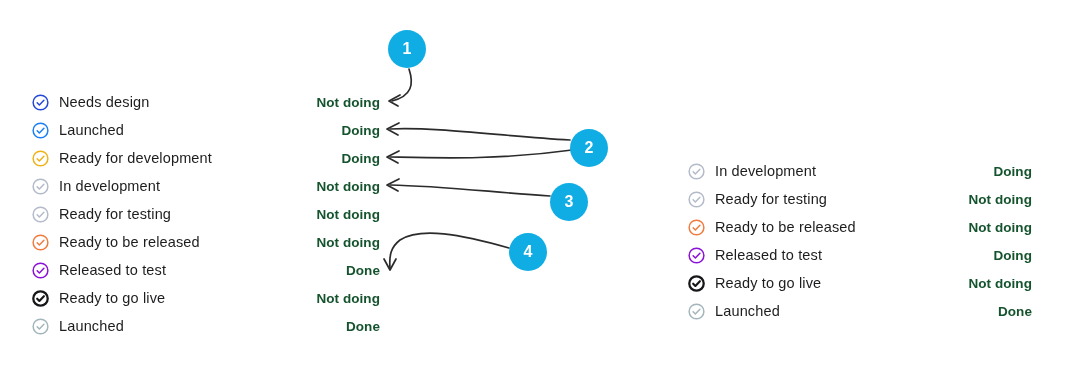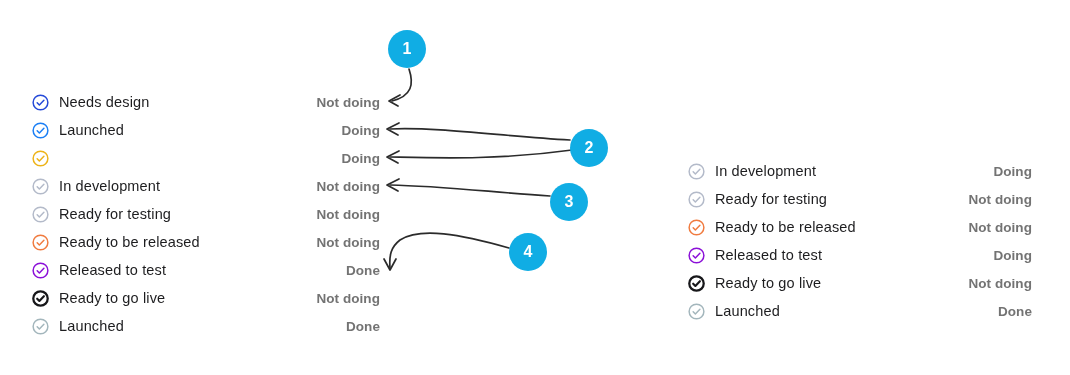--- a/index.html
+++ b/index.html
@@ -45,21 +45,21 @@
     font-size: 14.5px;
     font-weight: 400;
     color: #1d1d1f;
     letter-spacing: 0.01em;
     white-space: nowrap;
   }
   .row-status {
     margin-left: auto;
     font-size: 13.5px;
     font-weight: 700;
-    color: #737373;
+    color: #14532d;
     white-space: nowrap;
     letter-spacing: 0.005em;
   }
 
   
   #annotations {
     position: absolute;
     left: 0; top: 0;
     width: 1070px;
     height: 375px;
@@ -105,20 +105,21 @@
           <path d="M7.3 12.3 L10.4 15.4 L16.8 8.8" fill="none" stroke="#1B7FF5" stroke-width="2.1" stroke-linecap="round" stroke-linejoin="round"></path>
         </svg>
         <span class="row-label">Launched</span>
         <span class="row-status">Doing</span>
       </div>
       <div class="status-row">
         <svg viewBox="0 0 24 24" class="row-icon">
           <circle cx="12" cy="12" r="10.4" fill="none" stroke="#EDB318" stroke-width="2.1"></circle>
           <path d="M7.3 12.3 L10.4 15.4 L16.8 8.8" fill="none" stroke="#EDB318" stroke-width="2.1" stroke-linecap="round" stroke-linejoin="round"></path>
         </svg>
+        <span class="row-label">Ready for development</span>
         <span class="row-status">Doing</span>
       </div>
       <div class="status-row">
         <svg viewBox="0 0 24 24" class="row-icon">
           <circle cx="12" cy="12" r="10.4" fill="none" stroke="#B3BAC9" stroke-width="2.1"></circle>
           <path d="M7.3 12.3 L10.4 15.4 L16.8 8.8" fill="none" stroke="#B3BAC9" stroke-width="2.1" stroke-linecap="round" stroke-linejoin="round"></path>
         </svg>
         <span class="row-label">In development</span>
         <span class="row-status">Not doing</span>
       </div>

